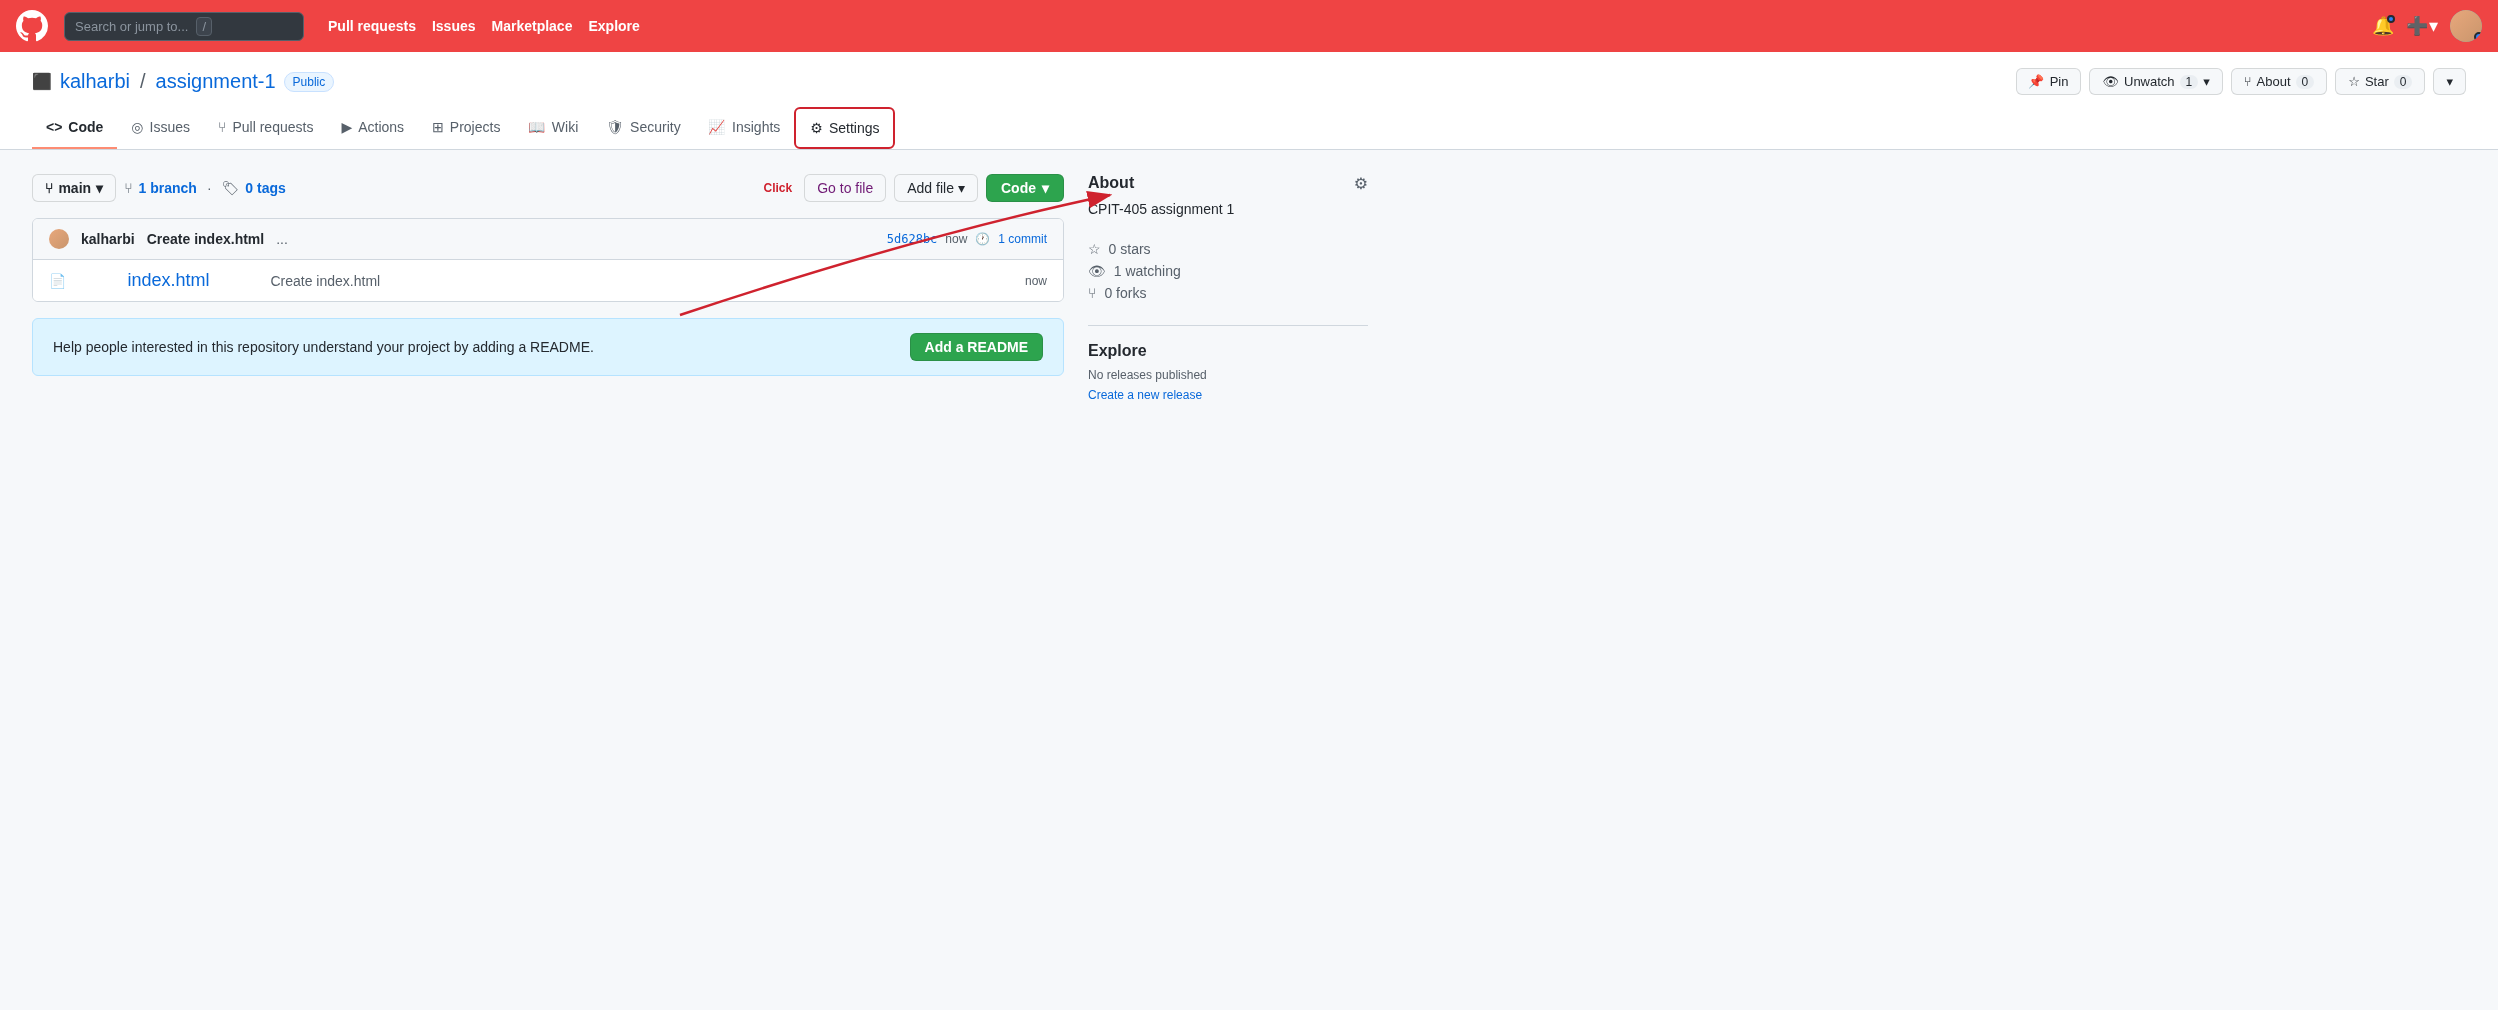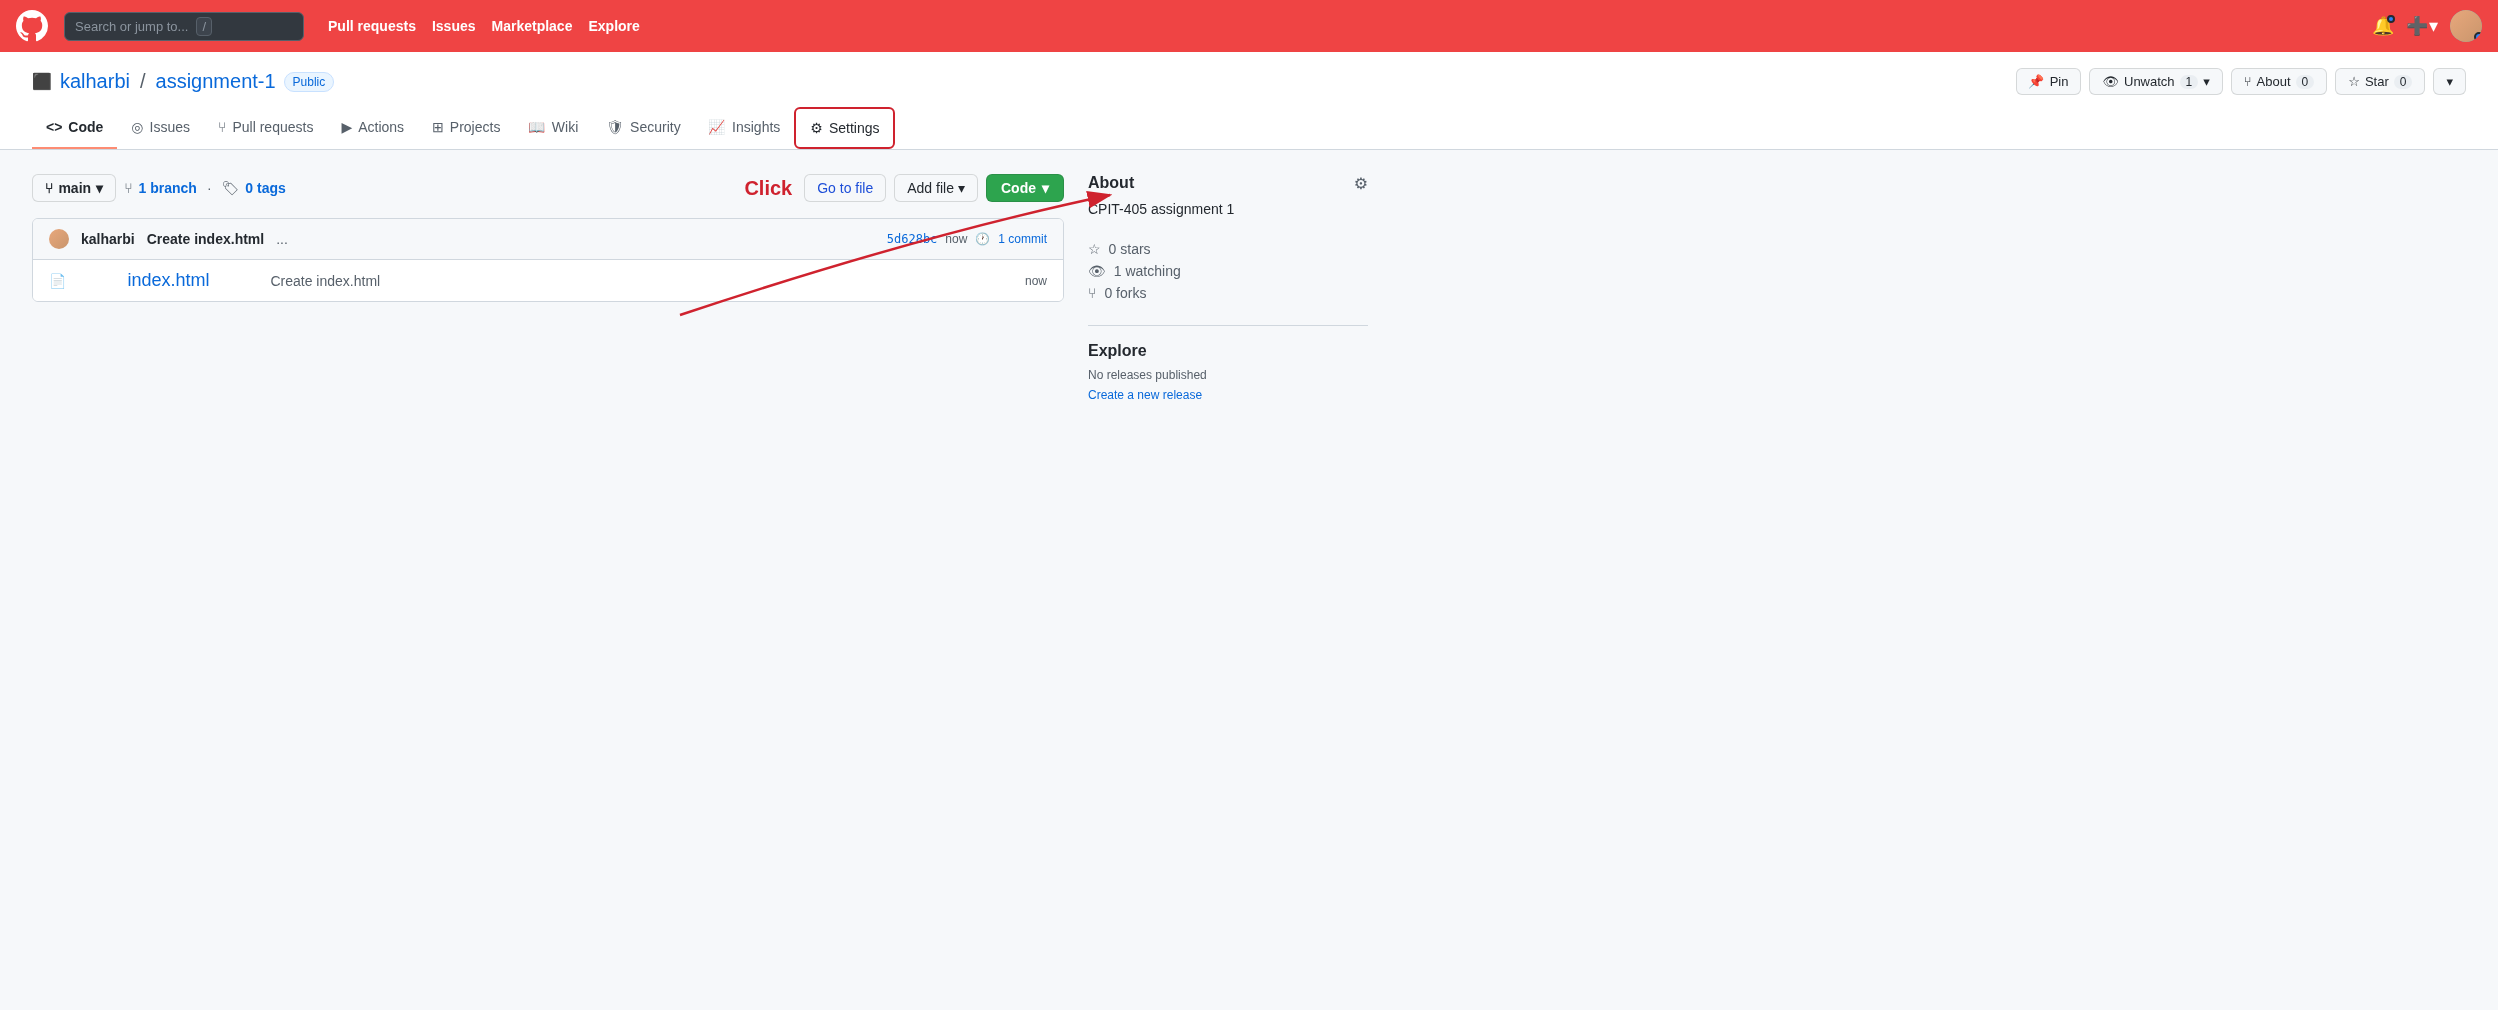--- a/index.html
+++ b/index.html
@@ -42,22 +42,22 @@
     .main-content { padding: 24px 32px; display: flex; gap: 24px; max-width: 1400px; }
     .left-col { flex: 1; min-width: 0; }
     .right-col { width: 280px; flex-shrink: 0; }
 
     
     .branch-bar { display: flex; align-items: center; gap: 8px; margin-bottom: 16px; }
     .branch-btn { background: #f6f8fa; border: 1px solid rgba(27,31,36,0.15); border-radius: 6px; padding: 5px 12px; font-size: 14px; cursor: pointer; display: flex; align-items: center; gap: 5px; font-weight: 600; color: #24292f; }
     .branch-info { display: flex; align-items: center; gap: 6px; color: #57606a; font-size: 14px; }
     .branch-info a { color: #0969da; text-decoration: none; font-weight: 600; }
     .branch-actions { margin-left: auto; display: flex; gap: 8px; align-items: center; }
-    .click-label { color: #cf222e; font-size: 20px; font-weight: 600; margin-right: 4px; }
-    .goto-btn { background: #f6f8fa; border: 1px solid rgba(27,31,36,0.15); border-radius: 6px; padding: 5px 12px; font-size: 14px; cursor: pointer; color: #1d4ed8; }
+    .click-label { color: #cf222e; font-size: 12px; font-weight: 600; margin-right: 4px; }
+    .goto-btn { background: #f6f8fa; border: 1px solid rgba(27,31,36,0.15); border-radius: 6px; padding: 5px 12px; font-size: 14px; cursor: pointer; color: #701a75; }
     .add-file-btn { background: #f6f8fa; border: 1px solid rgba(27,31,36,0.15); border-radius: 6px; padding: 5px 12px; font-size: 14px; cursor: pointer; color: #24292f; display: flex; align-items: center; gap: 4px; }
     .code-btn { background: #2da44e; border: 1px solid rgba(27,31,36,0.15); border-radius: 6px; padding: 5px 14px; font-size: 14px; cursor: pointer; color: #fff; font-weight: 600; display: flex; align-items: center; gap: 6px; }
 
     
     .file-table { border: 1px solid #d0d7de; border-radius: 6px; overflow: hidden; margin-bottom: 16px; background: #fff; }
     .file-row-header { background: #f6f8fa; padding: 10px 16px; display: flex; align-items: center; gap: 12px; border-bottom: 1px solid #d0d7de; }
     .file-row-header .avatar-sm { width: 20px; height: 20px; border-radius: 50%; background: #8b949e; overflow: hidden; }
     .file-row-header .commit-msg { font-weight: 600; color: #24292f; font-size: 14px; }
     .file-row-header .commit-dots { color: #57606a; font-size: 14px; cursor: pointer; }
     .file-row-header .commit-meta { margin-left: auto; display: flex; align-items: center; gap: 8px; color: #57606a; font-size: 12px; }
@@ -251,20 +251,24 @@
           </div>
         </div>
         <div class="file-row">
           <span class="file-icon">📄</span>
           <a class="file-name">index.html</a>
           <span class="file-commit-msg">Create index.html</span>
           <span class="file-time">now</span>
         </div>
       </div>
 
+      <div class="readme-banner">
+        <span class="readme-text">Help people interested in this repository understand your project by adding a README.</span>
+        <button class="readme-btn">Add a README</button>
+      </div>
 
     </div>
 
     <div class="right-col">
       <div class="about-section">
         <div class="about-header">
           <span class="about-title">About</span>
           <span class="gear-icon">⚙</span>
         </div>
         <p class="about-desc">CPIT-405 assignment 1</p>

